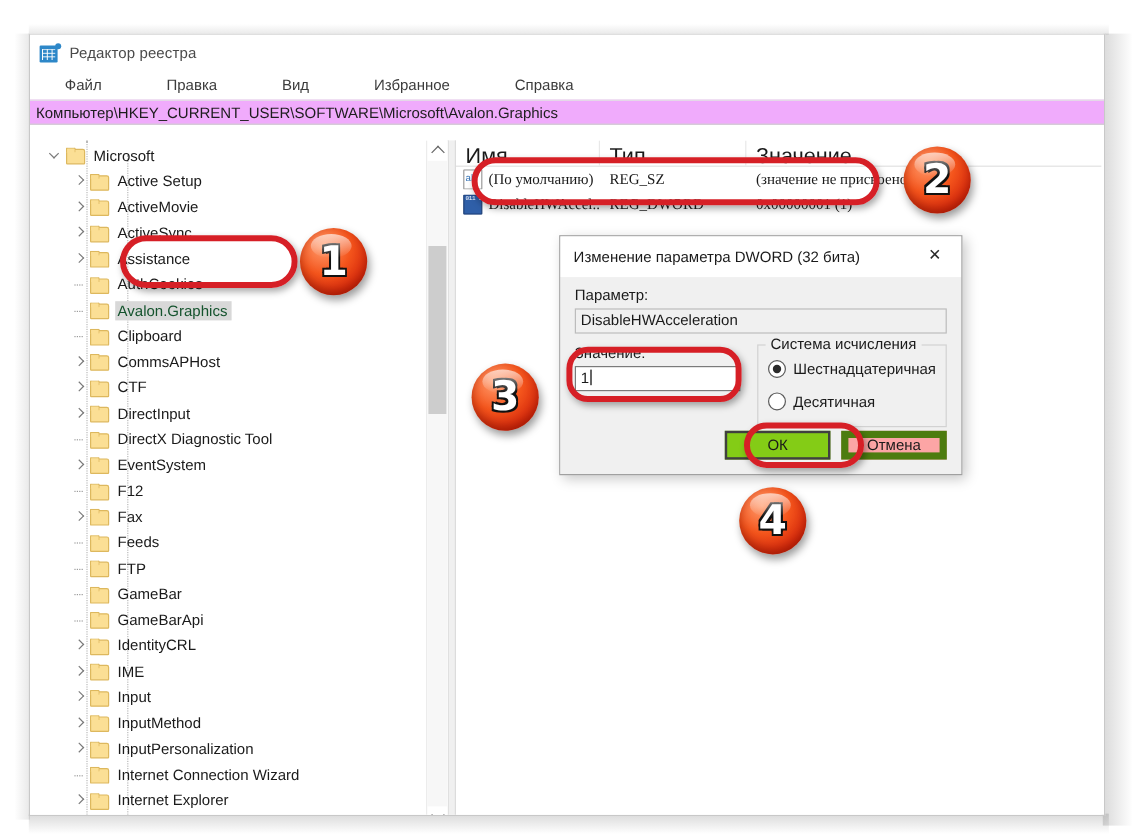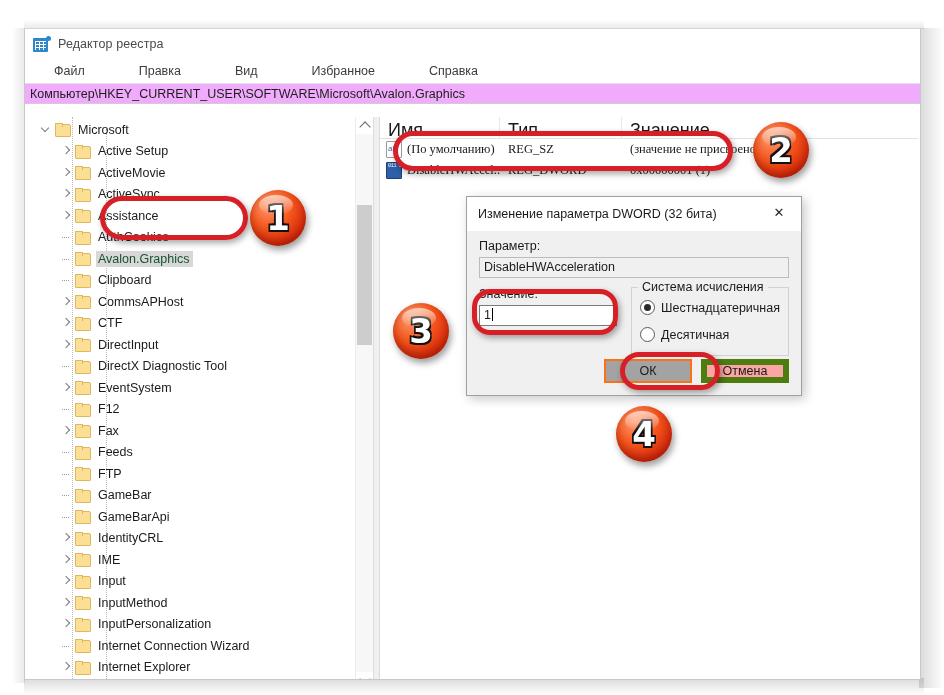--- a/index.html
+++ b/index.html
@@ -427,22 +427,22 @@
     background: #fca5a5;
     border: 6px solid #4d7c0f;
     font-size: 12.5px;
     color: #1a1a1a;
     display: flex; align-items: center; justify-content: center;
     margin-left: 9px;
     box-sizing: border-box;
     cursor: default;
   }
   .btn.default {
-    border: 2px solid #f97316;
-    background: #a3a3a3;
+    border: 2px solid #404040;
+    background: #84cc16;
   }
   .anno-rect {
     position: absolute;
     border: 5px solid #d61f26;
     border-radius: 26px;
     box-sizing: border-box;
     pointer-events: none;
     box-shadow: 2px 3px 6px rgba(0,0,0,.35);
   }
 

